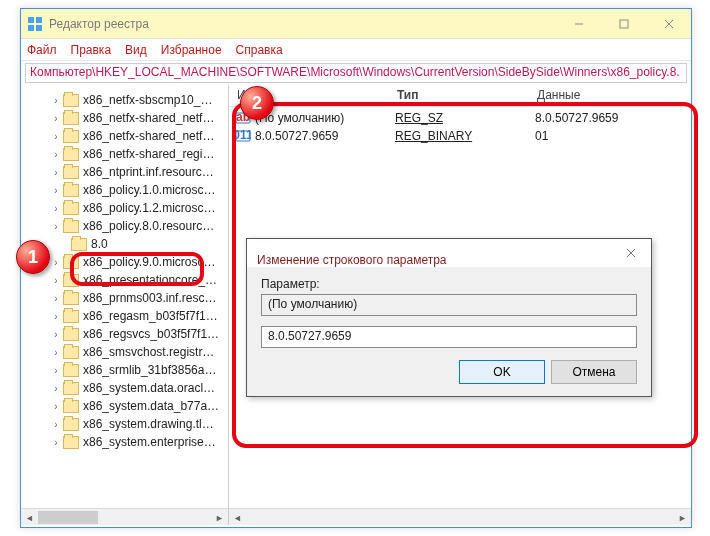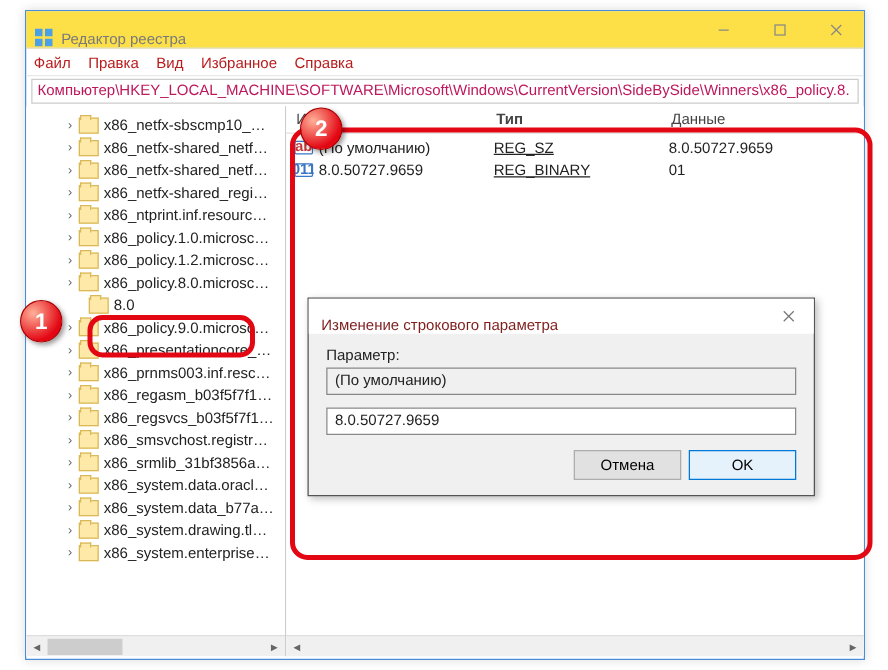--- a/index.html
+++ b/index.html
@@ -1,20 +1,20 @@
 <!DOCTYPE html>
 <html><head>
 <meta charset="utf-8">
 <style>
 * { box-sizing: border-box; margin: 0; padding: 0; font-family: "Segoe UI", Tahoma, sans-serif; font-size: 12px; }
 body { background: #fff; width: 710px; height: 536px; position: relative; overflow: hidden; }
 
 .outer { position: absolute; left: 20px; top: 8px; width: 672px; height: 520px; border: 1px solid #4a8ed8; background: #fff; box-shadow: 0 0 8px rgba(0,0,0,0.15); }
 
-.titlebar { height: 30px; background: #fde047; display: flex; align-items: flex-end; padding-left: 6px; border-bottom: 1px solid #e0e0e0; }
+.titlebar { height: 30px; background: #fef9c3; display: flex; align-items: center; padding-left: 6px; border-bottom: 1px solid #e0e0e0; }
 .titlebar .logo { width: 16px; height: 16px; margin-right: 6px; display: inline-block; }
 .titlebar .logo svg { display:block; }
 .titlebar .title { color: #7a7a7a; font-size: 12px; flex: 1; }
 .winbtns { display: flex; height: 100%; }
 .winbtn { width: 45px; display: flex; align-items: center; justify-content: center; color: #888; }
 .winbtn svg { width: 10px; height: 10px; }
 
 .menubar { height: 22px; display: flex; align-items: center; padding-left: 6px; gap: 14px; border-bottom: 1px solid #e8e8e8; }
 .menubar span { color: #b91c1c; }
 
@@ -151,21 +151,21 @@
             <span class="lbl">x86_policy.1.0.microsc…</span>
           </div>
           <div class="tree-row">
             <span class="exp">›</span>
             <span class="fld"></span>
             <span class="lbl">x86_policy.1.2.microsc…</span>
           </div>
           <div class="tree-row">
             <span class="exp">›</span>
             <span class="fld"></span>
-            <span class="lbl">x86_policy.8.0.microsc…</span>
+            <span class="lbl">x86_policy.8.0.resourc…</span>
           </div>
           <div class="tree-row sel">
             <span class="fld"></span>
             <span class="lbl">8.0</span>
           </div>
           <div class="tree-row">
             <span class="exp">›</span>
             <span class="fld"></span>
             <span class="lbl">x86_policy.9.0.microsc…</span>
           </div>
@@ -269,22 +269,22 @@
           <line x1="1" y1="1" x2="9" y2="9" stroke="#777"></line>
           <line x1="9" y1="1" x2="1" y2="9" stroke="#777"></line>
         </svg>
     </div>
   </div>
   <div class="dlg-body">
     <div class="lbl">Параметр:</div>
     <div class="field" style="background:#f0f0f0;">(По умолчанию)</div>
     <div class="field">8.0.50727.9659</div>
     <div class="dlg-btns">
+      <div class="dlg-btn primary">OK</div>
       <div class="dlg-btn">Отмена</div>
-      <div class="dlg-btn primary">OK</div>
     </div>
   </div>
 </div>
 
 <div class="annot-box1"></div>
 <div class="annot-box2"></div>
 <div class="badge badge1">1</div>
 <div class="badge badge2">2</div>
 
 </body></html>

